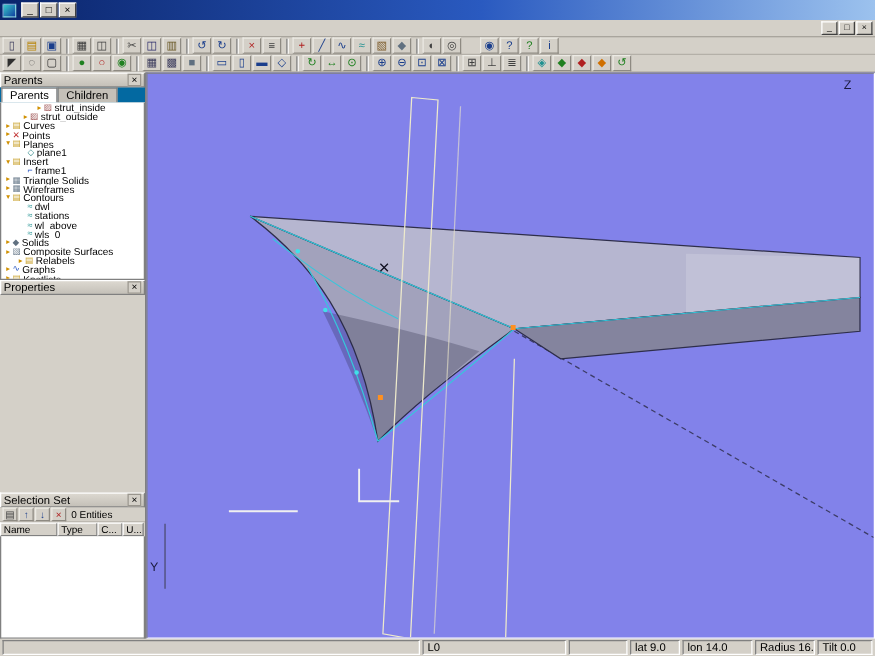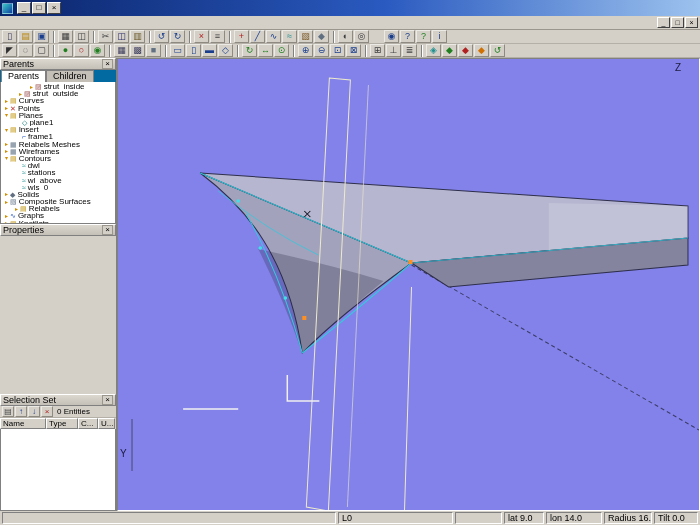--- a/index.html
+++ b/index.html
@@ -410,21 +410,21 @@
 
             <div class="trow" style="padding-left:14px">
               <span class="tarrow"></span>
               <span class="ticon" style="color:#2050c0">⌐</span>
               <span class="tlabel">frame1</span>
             </div>
 
             <div class="trow" style="padding-left:2px">
               <span class="tarrow">▸</span>
               <span class="ticon" style="color:#708090">▦</span>
-              <span class="tlabel">Relabels Meshes</span>
+              <span class="tlabel">Triangle Solids</span>
             </div>
 
             <div class="trow" style="padding-left:2px">
               <span class="tarrow">▸</span>
               <span class="ticon" style="color:#708090">▦</span>
               <span class="tlabel">Wireframes</span>
             </div>
 
             <div class="trow" style="padding-left:2px">
               <span class="tarrow">▾</span>

